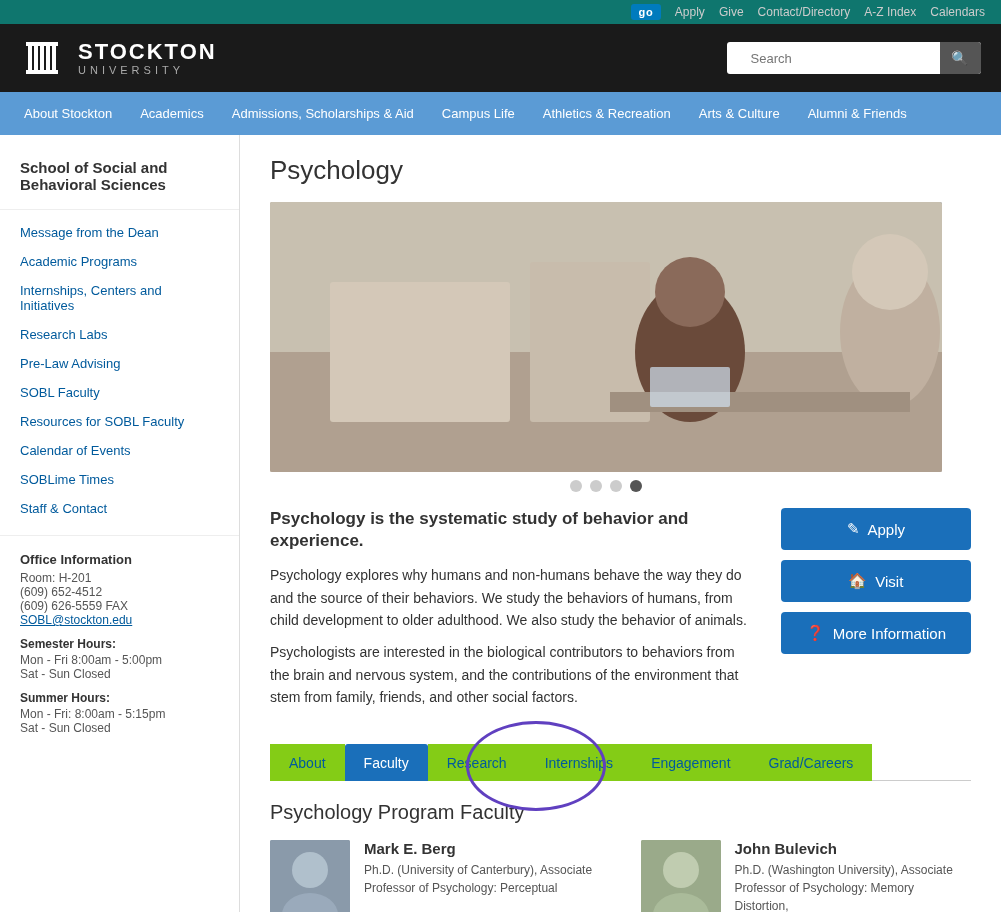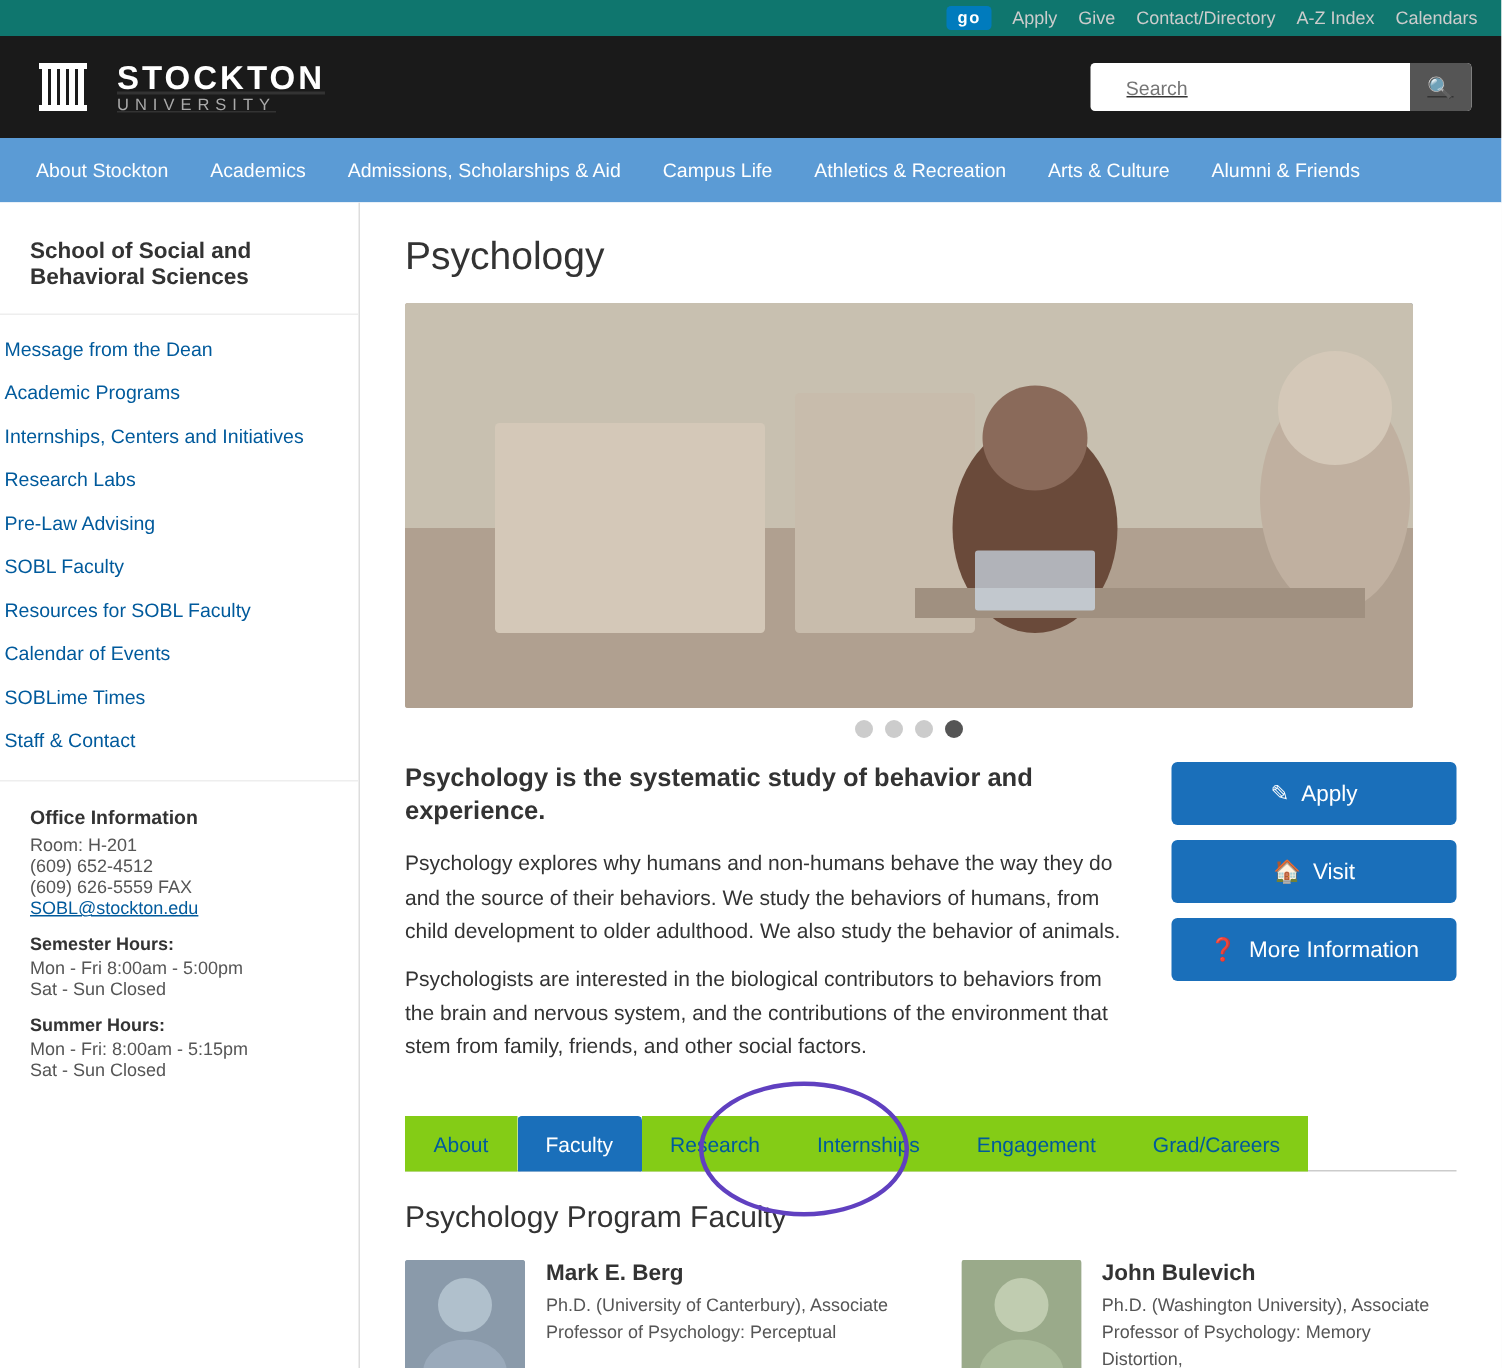--- a/index.html
+++ b/index.html
@@ -29,21 +29,20 @@
       letter-spacing: 1px;
     }
 
     
     .header {
       background: #1a1a1a;
       display: flex;
       align-items: center;
       justify-content: space-between;
       padding: 10px 20px;
-      text-decoration: underline;
     }
     .logo {
       display: flex;
       align-items: center;
       gap: 10px;
     }
     .logo-icon {
       width: 48px;
       height: 48px;
     }
@@ -117,21 +116,21 @@
     .sidebar-title {
       font-size: 15px;
       font-weight: bold;
       color: #333;
       padding: 8px 20px 16px 20px;
       border-bottom: 1px solid #eee;
       margin-bottom: 8px;
     }
     .sidebar-nav a {
       display: block;
-      padding: 7px 3px;
+      padding: 7px 20px;
       color: #005a9c;
       text-decoration: none;
       font-size: 13px;
     }
 
     .sidebar-info {
       padding: 16px 20px;
       font-size: 12px;
       color: #555;
       border-top: 1px solid #eee;

